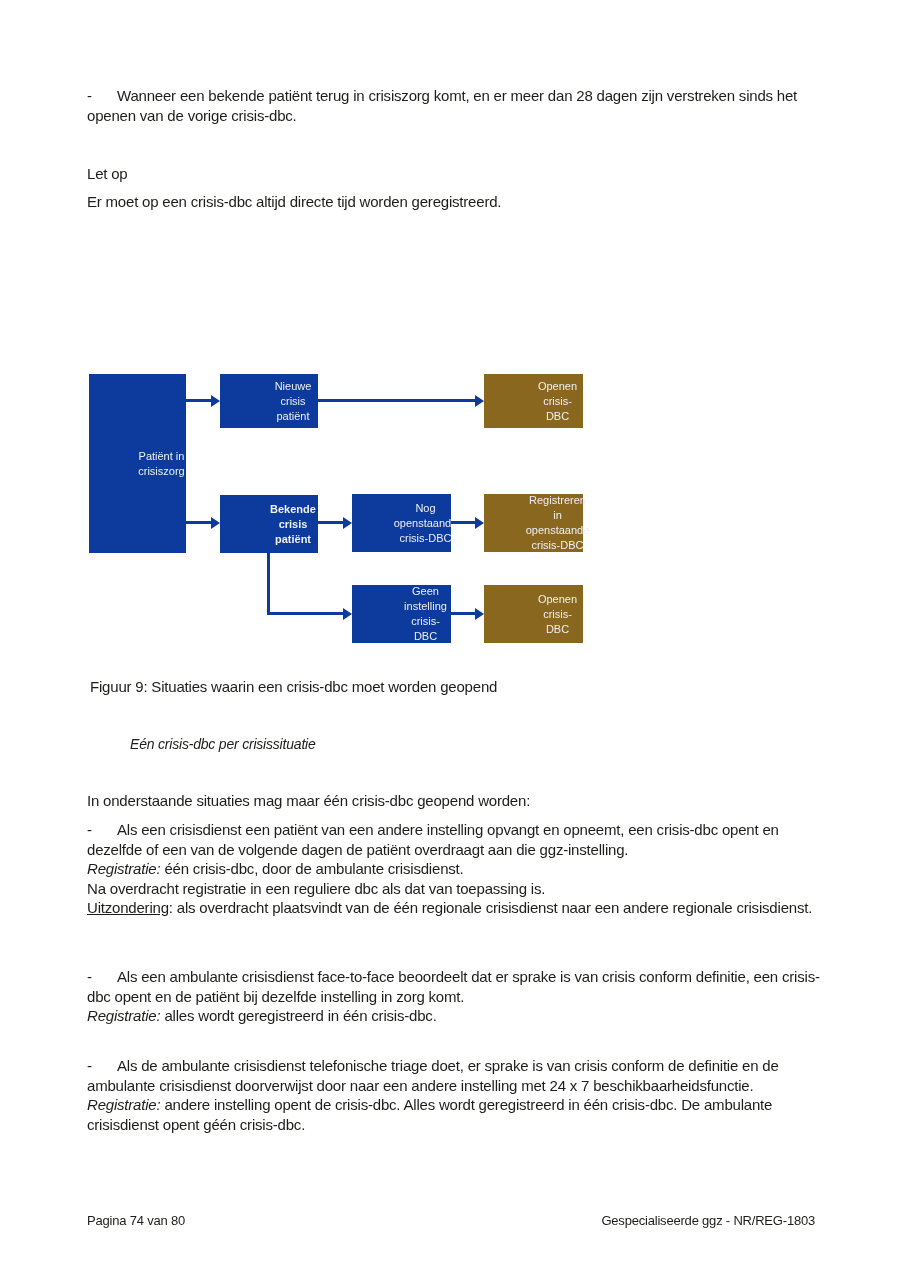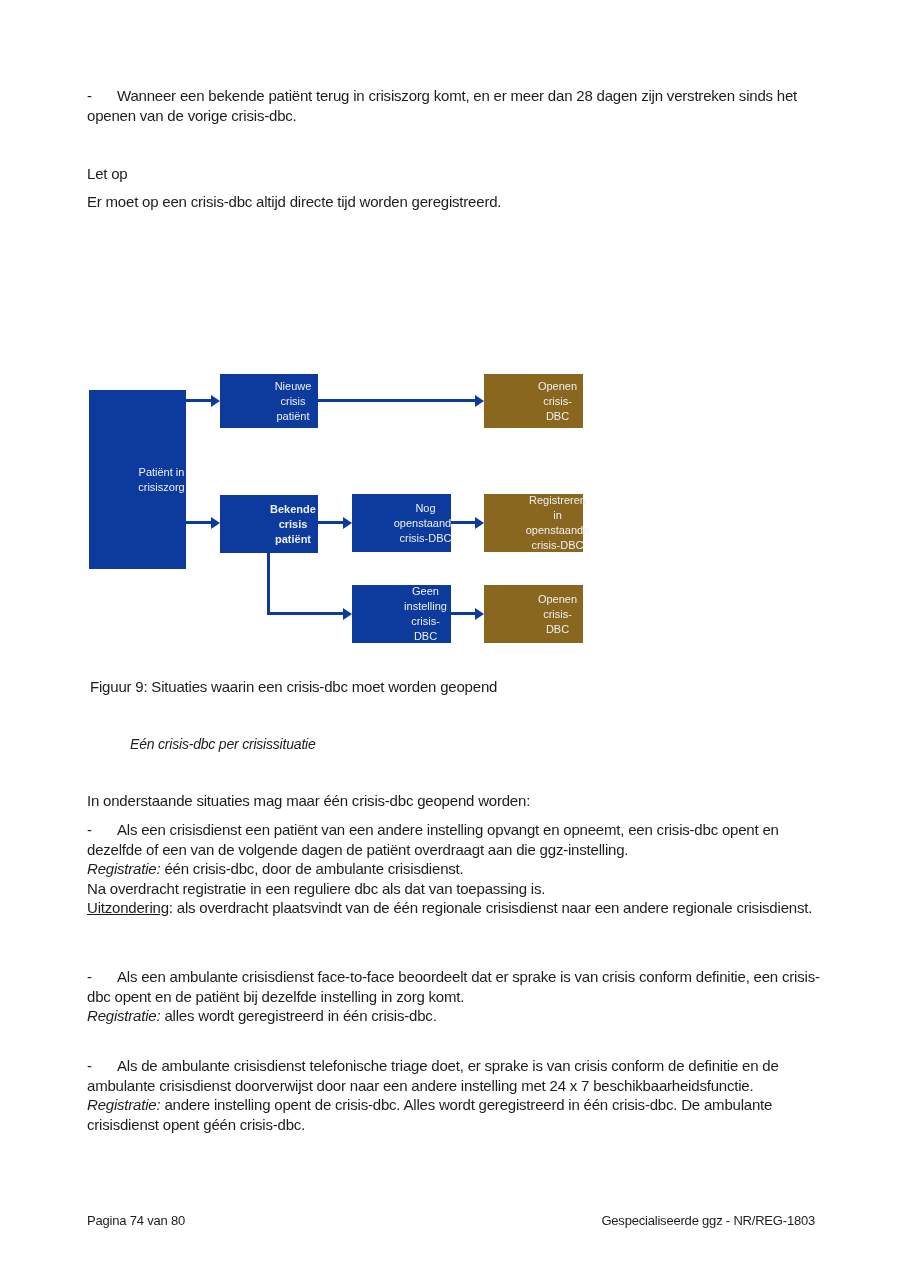--- a/index.html
+++ b/index.html
@@ -43,21 +43,21 @@
     position: absolute;
     display: flex; align-items: center; justify-content: center;
     text-align: center;
     color: var(--node-text);
     font-size: 11px; line-height: 15px;
     white-space: pre-line;
     padding-left: 48px;
   }
   .node.blue  { background: var(--node-blue); }
   .node.brown { background: var(--node-brown); }
-  .n-patient      { left: 0;   top: 0;   width: 97px; height: 179px; margin-top: 16px; }
+  .n-patient      { left: 0;   top: 0;   width: 97px; height: 179px; }
   .n-nieuwe       { left: 131px; top: 0;   width: 98px; height: 54px; }
   .n-openen-top   { left: 395px; top: 0;   width: 99px; height: 54px; }
   .n-bekende      { left: 131px; top: 121px; width: 98px; height: 58px; font-weight: bold; }
   .n-nog          { left: 263px; top: 120px; width: 99px; height: 58px; }
   .n-registreren  { left: 395px; top: 120px; width: 99px; height: 58px; }
   .n-geen         { left: 263px; top: 211px; width: 99px; height: 58px; }
   .n-openen-bot   { left: 395px; top: 211px; width: 99px; height: 58px; }
 
   .ah { position: absolute; height: 3px; background: var(--fc-arrow); }
   .ah::after {

